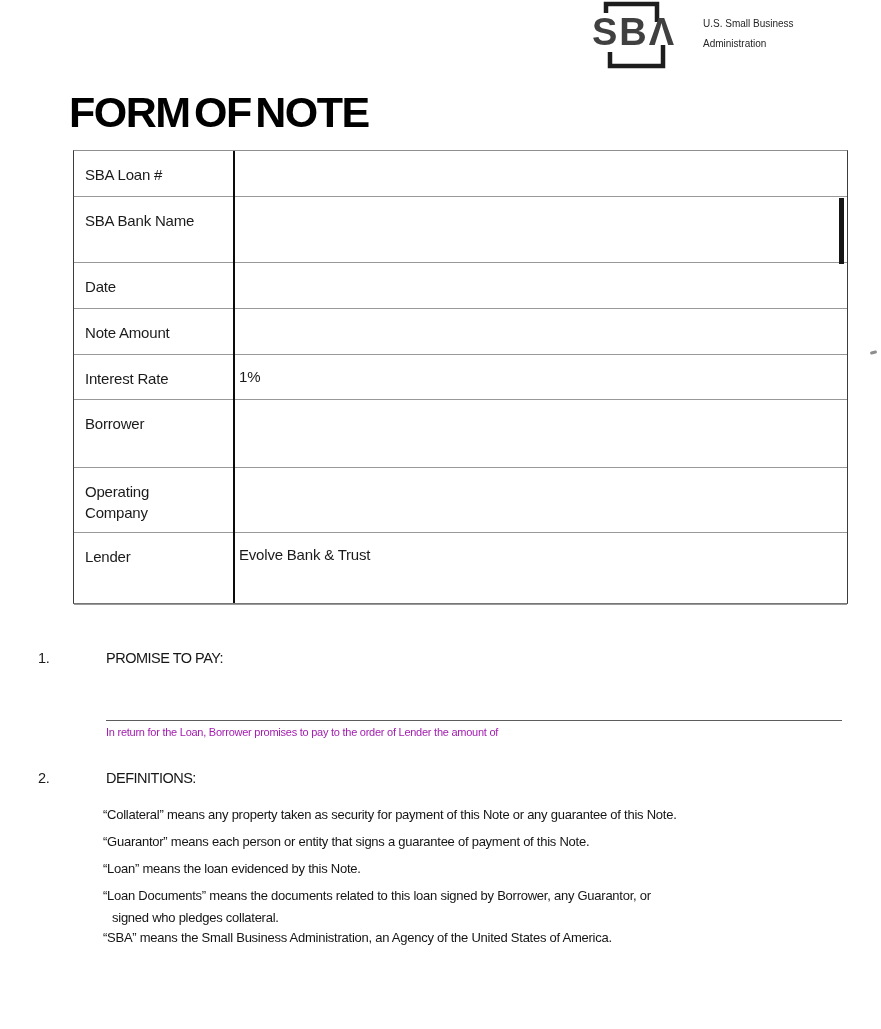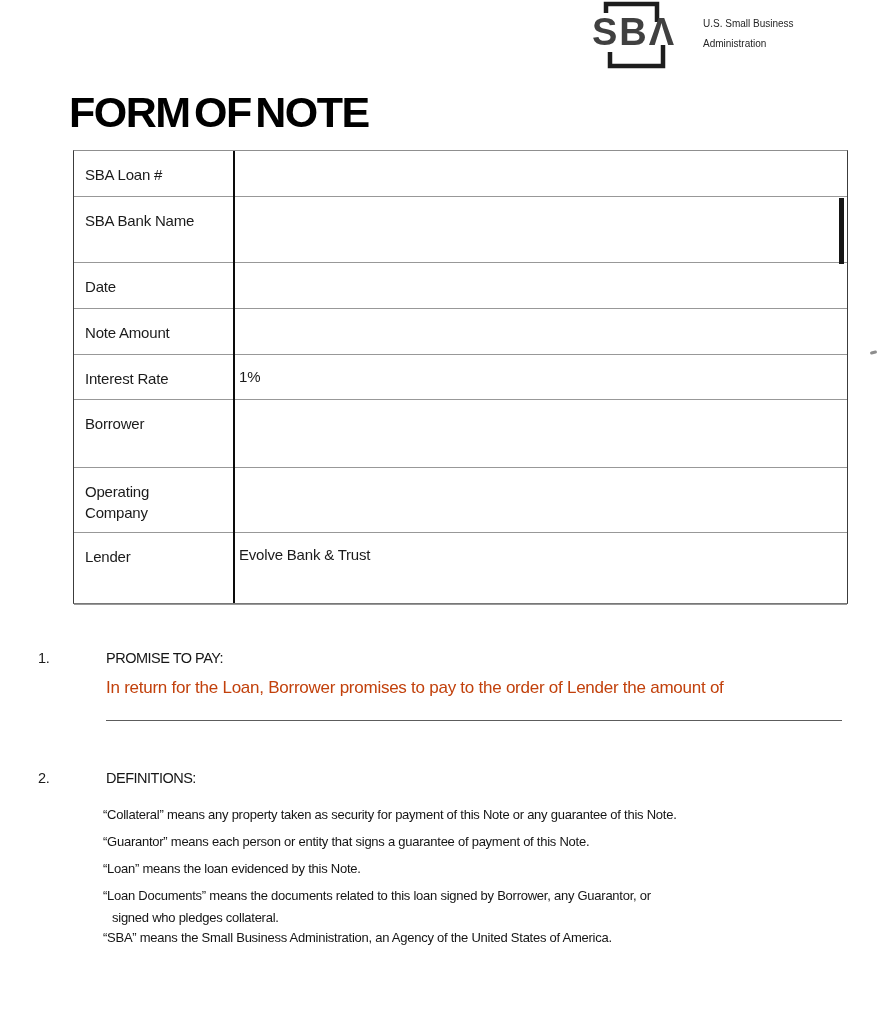--- a/index.html
+++ b/index.html
@@ -62,21 +62,21 @@
   }
   .stray-mark {
     position: absolute; left: 870px; top: 351px;
     width: 7px; height: 3px; background: #8d8d8d;
     border-radius: 2px; transform: rotate(-14deg);
   }
 
   
   .sec-number { position: absolute; left: 38px; font-size: 14.5px; letter-spacing: -0.2px; }
   .sec-heading { position: absolute; left: 75px; font-size: 14.5px; letter-spacing: -0.5px; color: #161616; margin-left: 31px; }
-  .body-line { position: absolute; left: 106px; font-size: 17px; letter-spacing: -0.25px; color: #c2410c; white-space: nowrap; }
+  .body-line { position: absolute; left: 106px; font-size: 11px; letter-spacing: -0.25px; color: #a21caf; white-space: nowrap; margin-top: 48px; }
   .blank-line {
     position: absolute; left: 106px; top: 720px;
     width: 736px; height: 1px; background: #5c5c5c;
   }
   .def-line { position: absolute; left: 103px; font-size: 13px; letter-spacing: -0.25px; color: #151515; white-space: nowrap; }
   .def-line.cont { left: 112px; }
 </style>
 </head>
 <body>
 

